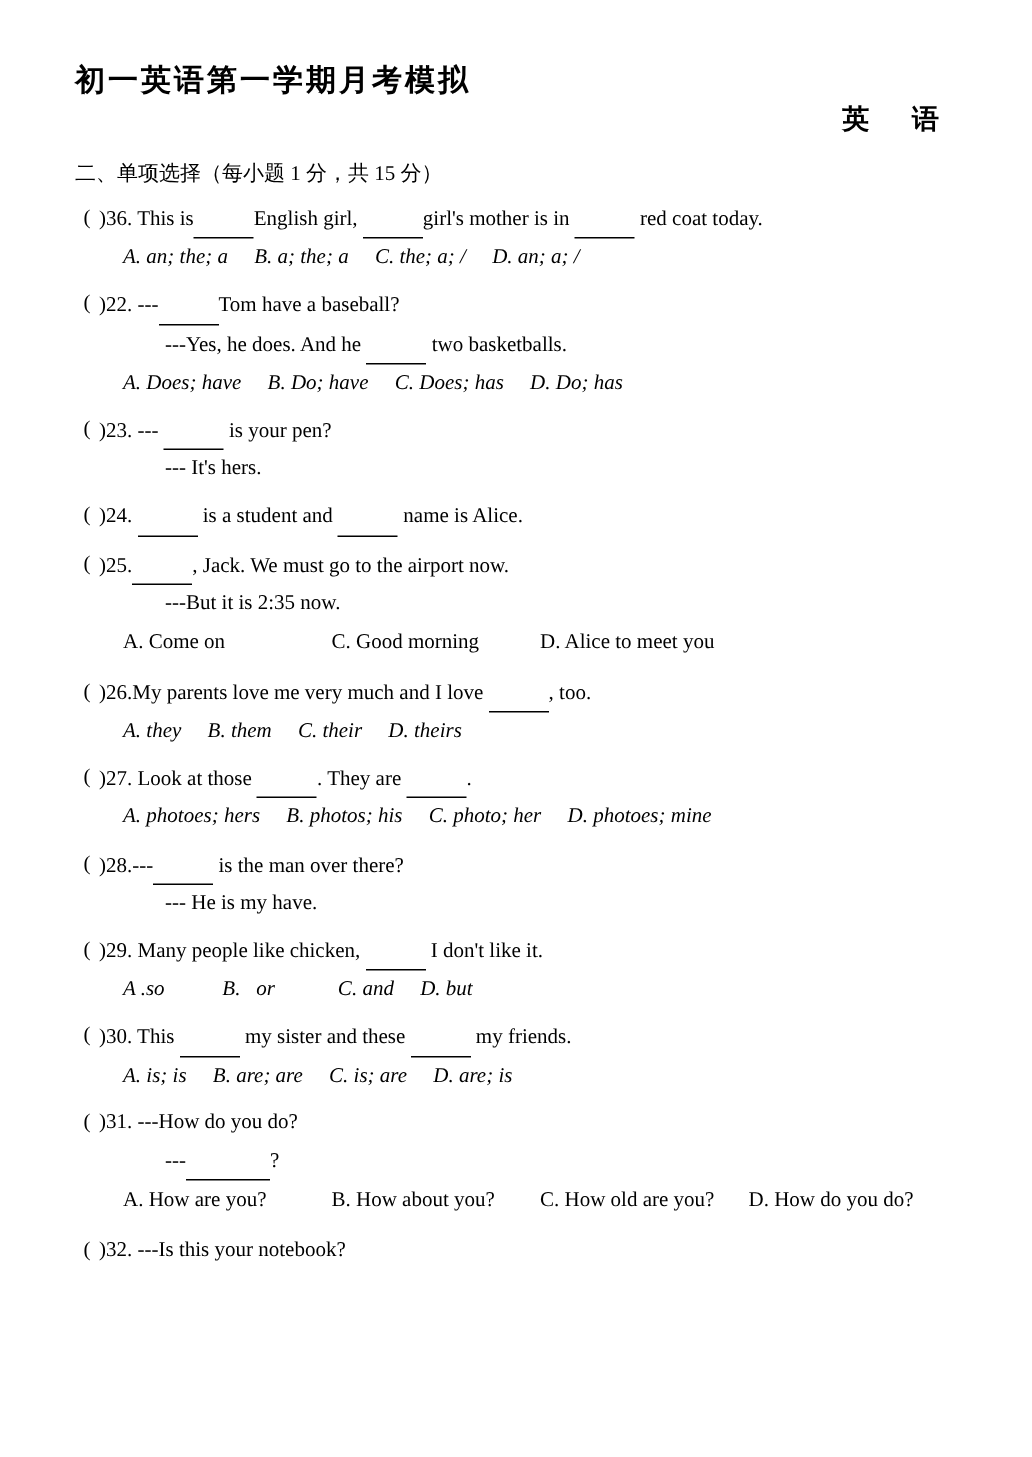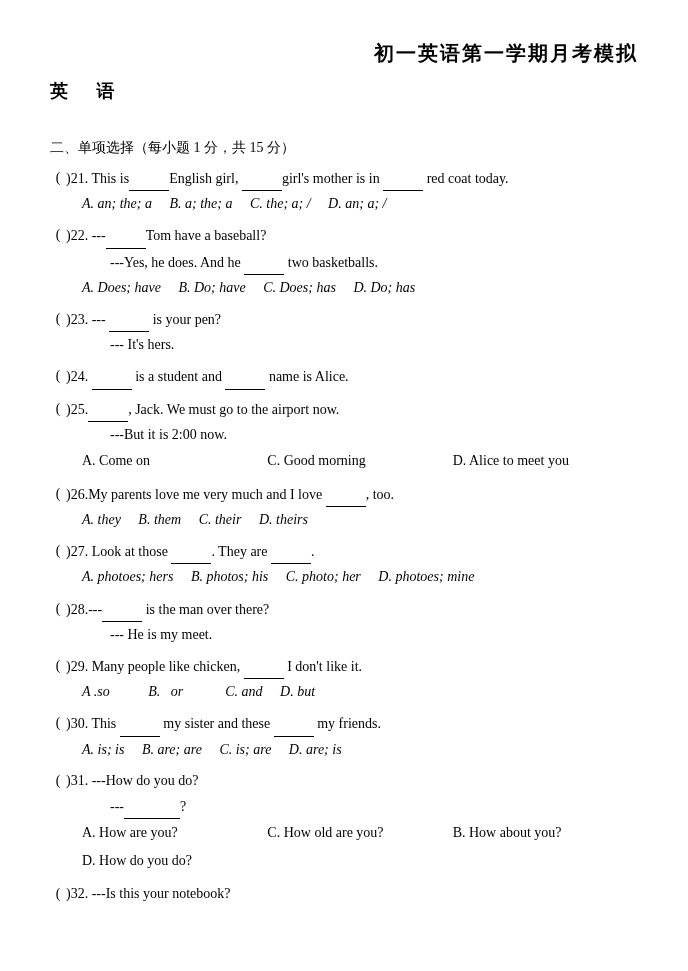--- a/index.html
+++ b/index.html
@@ -10,32 +10,32 @@
     body {
       background: #fff;
       font-family: "SimSun", "宋体", serif;
       font-size: 14px;
       color: #000;
       width: 688px;
       min-height: 971px;
       padding: 40px 50px 40px 50px;
     }
     .title-main {
-      text-align: right;
+      text-align: left;
       font-size: 20px;
       font-weight: bold;
-      margin-bottom: 12px;
+      margin-bottom: 0;
       letter-spacing: 2px;
     }
     .title-sub {
-      text-align: left;
+      text-align: right;
       font-size: 18px;
       font-weight: bold;
       letter-spacing: 12px;
-      margin-bottom: 36px;
+      margin-bottom: 16px;
     }
     .section-header {
       font-size: 14px;
       margin-bottom: 8px;
     }
     .question-block {
       margin-bottom: 6px;
       line-height: 1.8;
     }
     .question-line {
@@ -65,36 +65,36 @@
       font-style: italic;
     }
     .sub-line {
       padding-left: 60px;
       line-height: 1.8;
     }
     .two-col-options {
       padding-left: 32px;
       line-height: 2;
       display: grid;
-      grid-template-columns: 1fr 1fr 1fr;
+      grid-template-columns: 1fr 1fr 1fr 1fr;
     }
   </style>
 </head>
 <body>
 
 <div class="title-main">初一英语第一学期月考模拟</div>
 <div class="title-sub">英   语</div>
 
 <div class="section-header">二、单项选择（每小题 1 分，共 15 分）</div>
 
 <div class="question-block">
   <div class="question-line">
     <span class="paren-left">(</span>
     <span class="q-text">
-      <span>)21. </span>This is<span class="blank">&nbsp;&nbsp;&nbsp;&nbsp;&nbsp;&nbsp;</span>English girl, <span class="blank">&nbsp;&nbsp;&nbsp;&nbsp;&nbsp;&nbsp;</span>girl's mother is in <span class="blank">&nbsp;&nbsp;&nbsp;&nbsp;&nbsp;&nbsp;</span> red coat today.
+      <span>)36. </span>This is<span class="blank">&nbsp;&nbsp;&nbsp;&nbsp;&nbsp;&nbsp;</span>English girl, <span class="blank">&nbsp;&nbsp;&nbsp;&nbsp;&nbsp;&nbsp;</span>girl's mother is in <span class="blank">&nbsp;&nbsp;&nbsp;&nbsp;&nbsp;&nbsp;</span> red coat today.
     </span>
   </div>
   <div class="options-line">
     A. an; the; a &nbsp;&nbsp;&nbsp; B. a; the; a &nbsp;&nbsp;&nbsp; C. the; a; / &nbsp;&nbsp;&nbsp; D. an; a; /
   </div>
 </div>
 
 <div class="question-block">
   <div class="question-line">
     <span class="paren-left">(</span>
@@ -132,21 +132,21 @@
 </div>
 
 <div class="question-block">
   <div class="question-line">
     <span class="paren-left">(</span>
     <span class="q-text">
       )25.<span class="blank">&nbsp;&nbsp;&nbsp;&nbsp;&nbsp;&nbsp;&nbsp;&nbsp;</span>, Jack. We must go to the airport now.
     </span>
   </div>
   <div class="sub-line">
-    ---But it is 2:00 now.
+    ---But it is 2:35 now.
   </div>
   <div class="two-col-options">
     <span>A. Come on</span>
     <span>C. Good morning</span>
     <span>D. Alice to meet you</span>
   </div>
 </div>
 
 <div class="question-block">
   <div class="question-line">
@@ -173,21 +173,21 @@
 </div>
 
 <div class="question-block">
   <div class="question-line">
     <span class="paren-left">(</span>
     <span class="q-text">
       )28.---<span class="blank">&nbsp;&nbsp;&nbsp;&nbsp;&nbsp;&nbsp;&nbsp;&nbsp;</span> is the man over there?
     </span>
   </div>
   <div class="sub-line">
-    --- He is my meet.
+    --- He is my have.
   </div>
 </div>
 
 <div class="question-block">
   <div class="question-line">
     <span class="paren-left">(</span>
     <span class="q-text">
       )29. Many people like chicken, <span class="blank">&nbsp;&nbsp;&nbsp;&nbsp;&nbsp;&nbsp;</span> I don't like it.
     </span>
   </div>
@@ -213,22 +213,22 @@
     <span class="paren-left">(</span>
     <span class="q-text">
       )31. ---How do you do?
     </span>
   </div>
   <div class="sub-line">
     ---<span class="blank">&nbsp;&nbsp;&nbsp;&nbsp;&nbsp;&nbsp;&nbsp;&nbsp;&nbsp;&nbsp;&nbsp;&nbsp;&nbsp;&nbsp;&nbsp;&nbsp;</span>?
   </div>
   <div class="two-col-options">
     <span>A. How are you?</span>
+    <span>B. How about you?</span>
     <span>C. How old are you?</span>
-    <span>B. How about you?</span>
     <span>D. How do you do?</span>
   </div>
 </div>
 
 <div class="question-block">
   <div class="question-line">
     <span class="paren-left">(</span>
     <span class="q-text">
       )32. ---Is this your notebook?
     </span>

